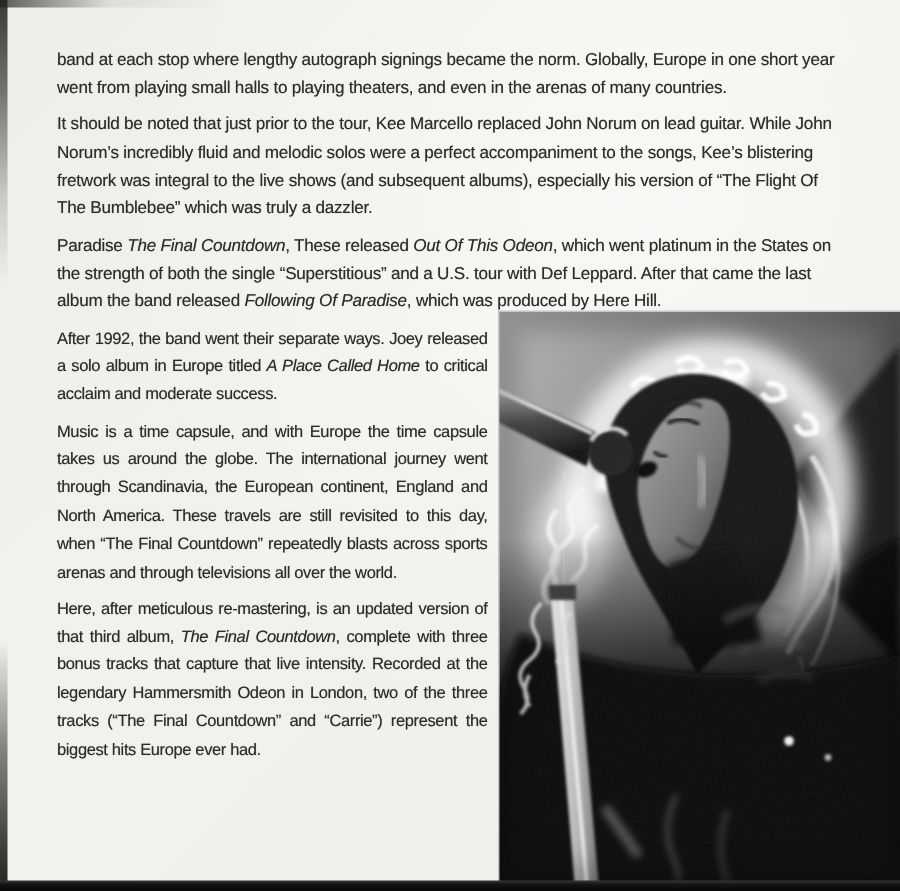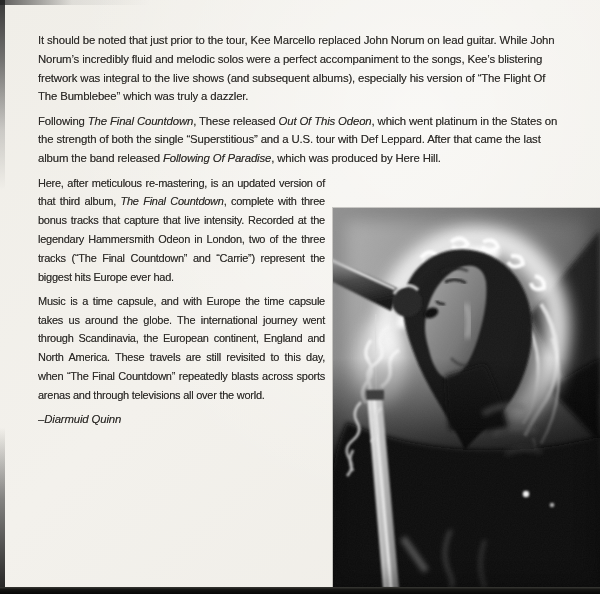--- a/index.html
+++ b/index.html
@@ -50,25 +50,26 @@
     z-index:3;box-shadow:0 0 0 1px rgba(60,60,55,.25);
   }
   .photo svg{display:block;width:100%;height:100%;}
 </style>
 </head>
 <body>
 
 <div class="page">
 
   <div class="text-col">
+    <p class="full"><span>band at each stop where lengthy autograph signings became the norm. Globally, Europe in one short year went from playing small halls to playing theaters, and even in the arenas of many countries.</span></p>
     <p class="full"><span>It should be noted that just prior to the tour, Kee Marcello replaced John Norum on lead guitar. While John Norum’s incredibly fluid and melodic solos were a perfect accompaniment to the songs, Kee’s blistering fretwork was integral to the live shows (and subsequent albums), especially his version of “The Flight Of The Bumblebee” which was truly a dazzler.</span></p>
-    <p class="full"><span>Following </span><i>The Final Countdown</i><span>, These released </span><i>Out Of This Odeon</i><span>, which went platinum in the States on the strength of both the single “Superstitious” and a U.S. tour with Def Leppard. After that came the last album the band released </span><i>Following Of Paradise</i><span>, which was produced by Here Hill.</span></p>
+    <p class="full"><span>Paradise </span><i>The Final Countdown</i><span>, These released </span><i>Out Of This Odeon</i><span>, which went platinum in the States on the strength of both the single “Superstitious” and a U.S. tour with Def Leppard. After that came the last album the band released </span><i>Following Of Paradise</i><span>, which was produced by Here Hill.</span></p>
+    <p class="narrow"><span>After 1992, the band went their separate ways. Joey released a solo album in Europe titled </span><i>A Place Called Home</i><span> to critical acclaim and moderate success.</span></p>
+    <p class="narrow"><span>Music is a time capsule, and with Europe the time capsule takes us around the globe. The international journey went through Scandinavia, the European continent, England and North America. These travels are still revisited to this day, when “The Final Countdown” repeatedly blasts across sports arenas and through televisions all over the world.</span></p>
     <p class="narrow"><span>Here, after meticulous re-mastering, is an updated version of that third album, </span><i>The Final Countdown</i><span>, complete with three bonus tracks that capture that live intensity. Recorded at the legendary Hammersmith Odeon in London, two of the three tracks (“The Final Countdown” and “Carrie”) represent the biggest hits Europe ever had.</span></p>
-    <p class="narrow"><span>Music is a time capsule, and with Europe the time capsule takes us around the globe. The international journey went through Scandinavia, the European continent, England and North America. These travels are still revisited to this day, when “The Final Countdown” repeatedly blasts across sports arenas and through televisions all over the world.</span></p>
-    <div class="signature">–Diarmuid Quinn</div>
   </div>
 
   <div class="photo">
     <svg viewBox="0 0 267 380" preserveAspectRatio="none">
       <defs>
         <linearGradient id="pbg" x1="0" y1="0" x2="1" y2="0.35">
           <stop offset="0" stop-color="#b0b0b0"></stop>
           <stop offset="0.45" stop-color="#929292"></stop>
           <stop offset="0.8" stop-color="#6d6d6d"></stop>
           <stop offset="1" stop-color="#525252"></stop>

